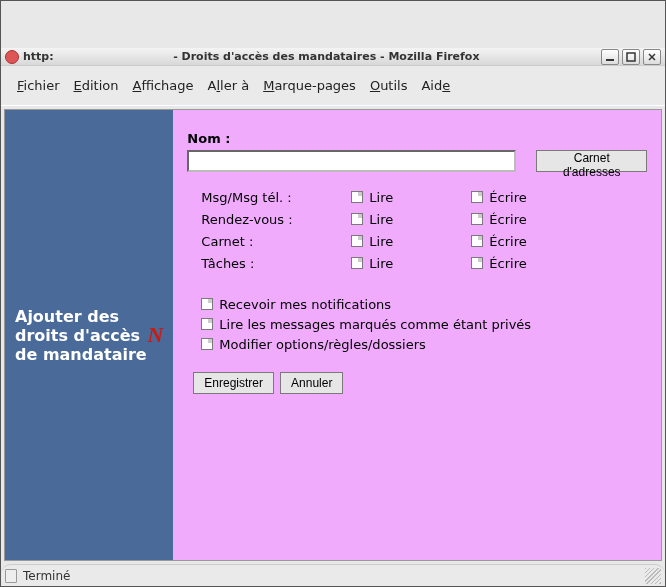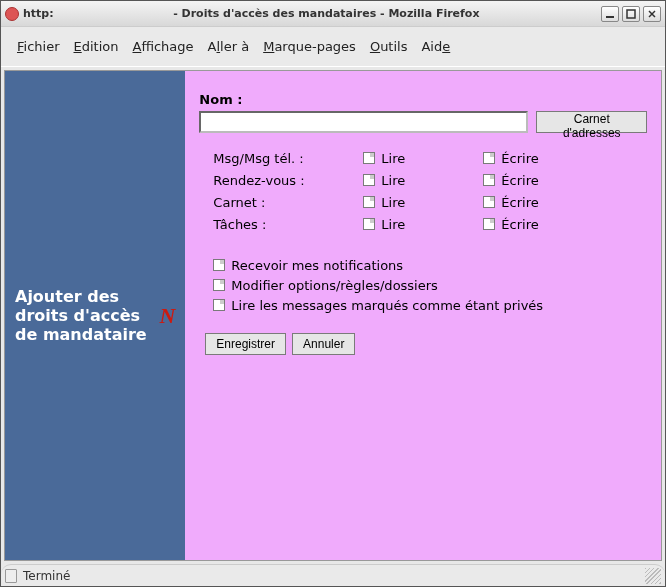--- a/index.html
+++ b/index.html
@@ -14,29 +14,30 @@
   .window {
     width: 666px;
     height: 587px;
     background: #e8e8e8;
     border: 1px solid #555;
     display: flex;
     flex-direction: column;
   }
   
   .titlebar {
-    height: 26px;
+    height: 18px;
     background: linear-gradient(to bottom, #f4f4f4, #d8d8d8);
     border-bottom: 1px solid #ccc;
     display: flex;
     align-items: center;
     padding: 0 4px;
     font-size: 11px;
     font-weight: bold;
     color: #333;
+    margin-top: 47px;
   }
   .titlebar-icon {
     width: 14px; height: 14px;
     margin-right: 4px;
     background: #d55; border-radius: 50%;
     border: 1px solid #a33;
     display: inline-block;
     flex-shrink: 0;
   }
   .titlebar-text1 { margin-right: 4px; }
@@ -93,21 +94,21 @@
     font-style: italic;
     color: #cc1a10;
   }
   .form-area {
     padding: 21px 14px;
     flex: 1;
     color: #000;
     font-size: 13px;
   }
   .name-label { font-weight: bold; display: block; margin-bottom: 4px; }
-  .name-row { display: flex; align-items: center; gap: 8px; margin-bottom: 14px; }
+  .name-row { display: flex; align-items: center; gap: 20px; margin-bottom: 14px; }
   .name-input {
     width: 360px; height: 22px;
     border: 2px inset #bbb;
     background: #fff;
     font-size: 12px;
     padding: 0 2px;
   }
   .btn {
     height: 22px;
     padding: 0 10px;
@@ -276,25 +277,25 @@
         </div>
       </div>
 
       <div class="extra-opts">
         <div class="opt-row">
             <span class="cb"></span>
             <span>Recevoir mes notifications</span>
           </div>
         <div class="opt-row">
             <span class="cb"></span>
-            <span>Modifier options/règles/dossiers</span>
+            <span>Lire les messages marqués comme étant privés</span>
           </div>
         <div class="opt-row">
             <span class="cb"></span>
-            <span>Lire les messages marqués comme étant privés</span>
+            <span>Modifier options/règles/dossiers</span>
           </div>
       </div>
 
       <div class="button-row">
         <button class="btn">Enregistrer</button>
         <button class="btn">Annuler</button>
       </div>
     </div>
   </div>
 

